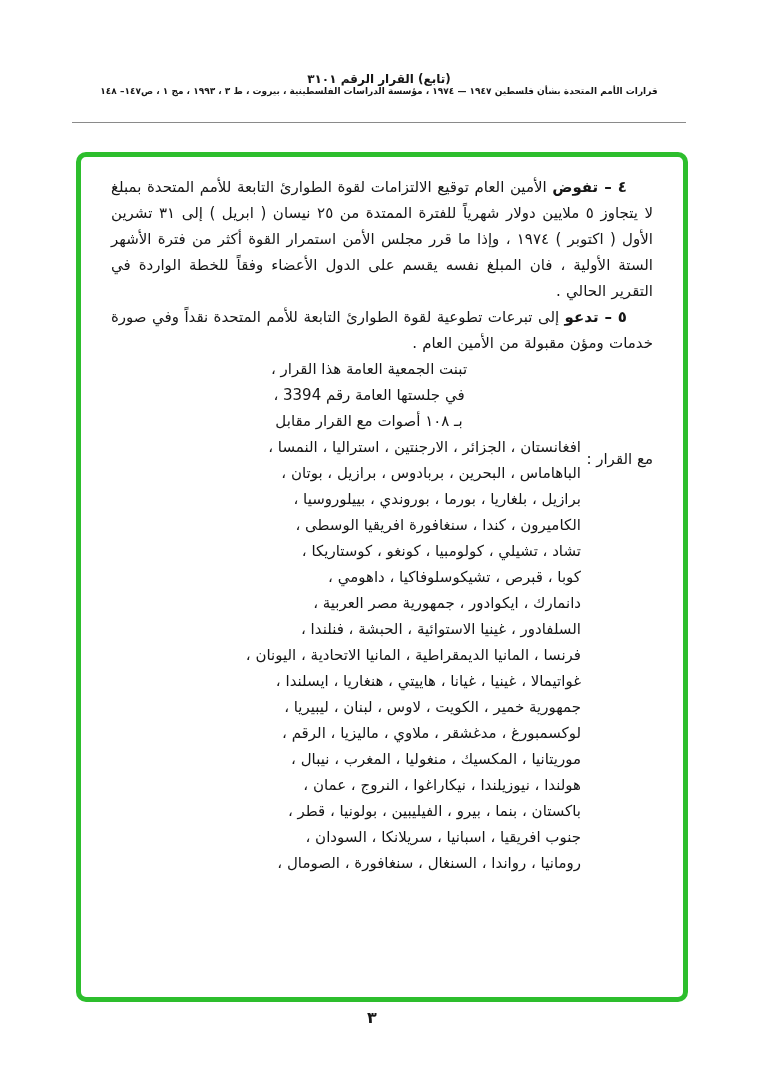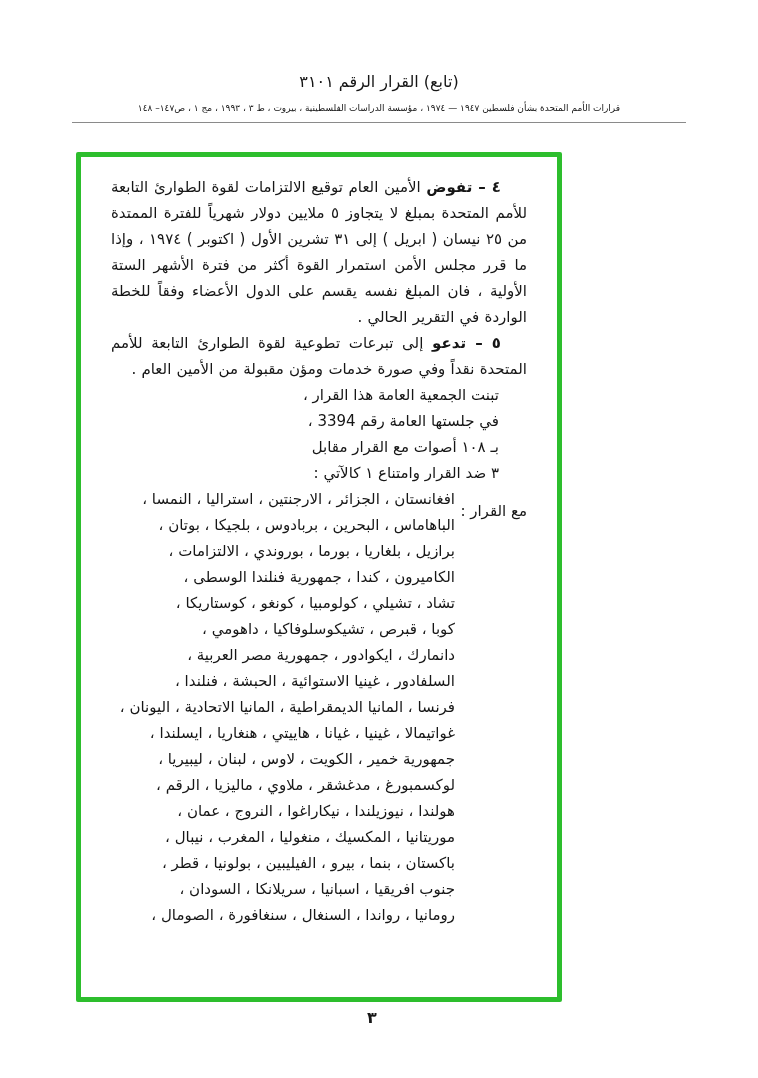--- a/index.html
+++ b/index.html
@@ -8,44 +8,44 @@
     background:#ffffff;
     color:#161616;
     font-family:"DejaVu Sans", sans-serif;
     position:relative;
     overflow:hidden;
   }
   .hdr {
     position:absolute; top:72px; left:0; right:0;
     text-align:center; direction:rtl;
   }
-  .hdr-title { font-size:16px; font-weight:400; }
-  .hdr-src   { font-size:9px;  font-weight:400; margin-top:12px; letter-spacing:.1px; }
+  .hdr-title { font-size:12px; font-weight:700; }
+  .hdr-src   { font-size:9px;  font-weight:700; margin-top:0; letter-spacing:.1px; }
   .hdr-rule  {
     position:absolute; top:122px; left:72px; width:614px;
     border-top:1px solid #8a8a8a; height:0;
   }
   .frame {
     position:absolute; top:152px; left:76px;
-    width:486px; height:850px;
+    width:612px; height:850px;
     border:5px solid var(--frame-color, #2dbe2d);
-    border-radius:2px;
+    border-radius:10px;
     padding:17px 30px 0 30px;
     direction:rtl;
   }
   .para {
     font-size:15px; line-height:26px;
     text-align:justify;
     word-spacing:.5px;
   }
   .para.indent { text-indent:26px; }
   .b { font-weight:700; }
   .adoption {
     font-size:15px; line-height:26px;
-    text-align:right;
+    text-align:center;
     padding-left:2px; padding-right:28px;
   }
   .vote {
     position:relative;
     font-size:15px; line-height:26px;
     padding-right:72px;
   }
   .vote-label { position:absolute; right:0; top:0; white-space:nowrap;margin-top:12px; }
   .vline { white-space:nowrap; }
   .pagenum {
@@ -66,40 +66,39 @@
 <div class="frame">
 
   <p class="para indent"><span class="b">٤ – </span><span class="b">تفوض</span><span> الأمين العام توقيع الالتزامات لقوة الطوارئ التابعة للأمم المتحدة بمبلغ لا يتجاوز ٥ ملايين دولار شهرياً للفترة الممتدة من ٢٥ نيسان ( ابريل ) إلى ٣١ تشرين الأول ( اكتوبر ) ١٩٧٤ ، وإذا ما قرر مجلس الأمن استمرار القوة أكثر من فترة الأشهر الستة الأولية ، فان المبلغ نفسه يقسم على الدول الأعضاء وفقاً للخطة الواردة في التقرير الحالي .</span></p>
 
   <p class="para indent"><span class="b">٥ – </span><span class="b">تدعو</span><span> إلى تبرعات تطوعية لقوة الطوارئ التابعة للأمم المتحدة نقداً وفي صورة خدمات ومؤن مقبولة من الأمين العام .</span></p>
 
   <div class="adoption">
     <div>تبنت الجمعية العامة هذا القرار ،</div>
     <div>في جلستها العامة رقم 3394 ،</div>
     <div>بـ ١٠٨ أصوات مع القرار مقابل</div>
-    <div>٣ ضد القرار وامتناع ١ كالآتي :</div>
   </div>
 
   <div class="vote">
     <span class="vote-label">مع القرار :</span>
     <div>
       <div class="vline">افغانستان ، الجزائر ، الارجنتين ، استراليا ، النمسا ،</div>
-      <div class="vline">الباهاماس ، البحرين ، بربادوس ، بلجيكا ، بوتان ،</div>
-      <div class="vline">برازيل ، بلغاريا ، بورما ، بوروندي ، الالتزامات ،</div>
-      <div class="vline">الكاميرون ، كندا ، جمهورية فنلندا الوسطى ،</div>
+      <div class="vline">الباهاماس ، البحرين ، بربادوس ، برازيل ، بوتان ،</div>
+      <div class="vline">برازيل ، بلغاريا ، بورما ، بوروندي ، بييلوروسيا ،</div>
+      <div class="vline">الكاميرون ، كندا ، سنغافورة افريقيا الوسطى ،</div>
       <div class="vline">تشاد ، تشيلي ، كولومبيا ، كونغو ، كوستاريكا ،</div>
       <div class="vline">كوبا ، قبرص ، تشيكوسلوفاكيا ، داهومي ،</div>
       <div class="vline">دانمارك ، ايكوادور ، جمهورية مصر العربية ،</div>
       <div class="vline">السلفادور ، غينيا الاستوائية ، الحبشة ، فنلندا ،</div>
       <div class="vline">فرنسا ، المانيا الديمقراطية ، المانيا الاتحادية ، اليونان ،</div>
       <div class="vline">غواتيمالا ، غينيا ، غيانا ، هاييتي ، هنغاريا ، ايسلندا ،</div>
       <div class="vline">جمهورية خمير ، الكويت ، لاوس ، لبنان ، ليبيريا ،</div>
       <div class="vline">لوكسمبورغ ، مدغشقر ، ملاوي ، ماليزيا ، الرقم ،</div>
+      <div class="vline">موريتانيا ، المكسيك ، منغوليا ، المغرب ، نيبال ،</div>
       <div class="vline">هولندا ، نيوزيلندا ، نيكاراغوا ، النروج ، عمان ،</div>
-      <div class="vline">موريتانيا ، المكسيك ، منغوليا ، المغرب ، نيبال ،</div>
       <div class="vline">باكستان ، بنما ، بيرو ، الفيليبين ، بولونيا ، قطر ،</div>
       <div class="vline">جنوب افريقيا ، اسبانيا ، سريلانكا ، السودان ،</div>
       <div class="vline">رومانيا ، رواندا ، السنغال ، سنغافورة ، الصومال ،</div>
     </div>
   </div>
 
 </div>
 
 <div class="pagenum">٣</div>
 

